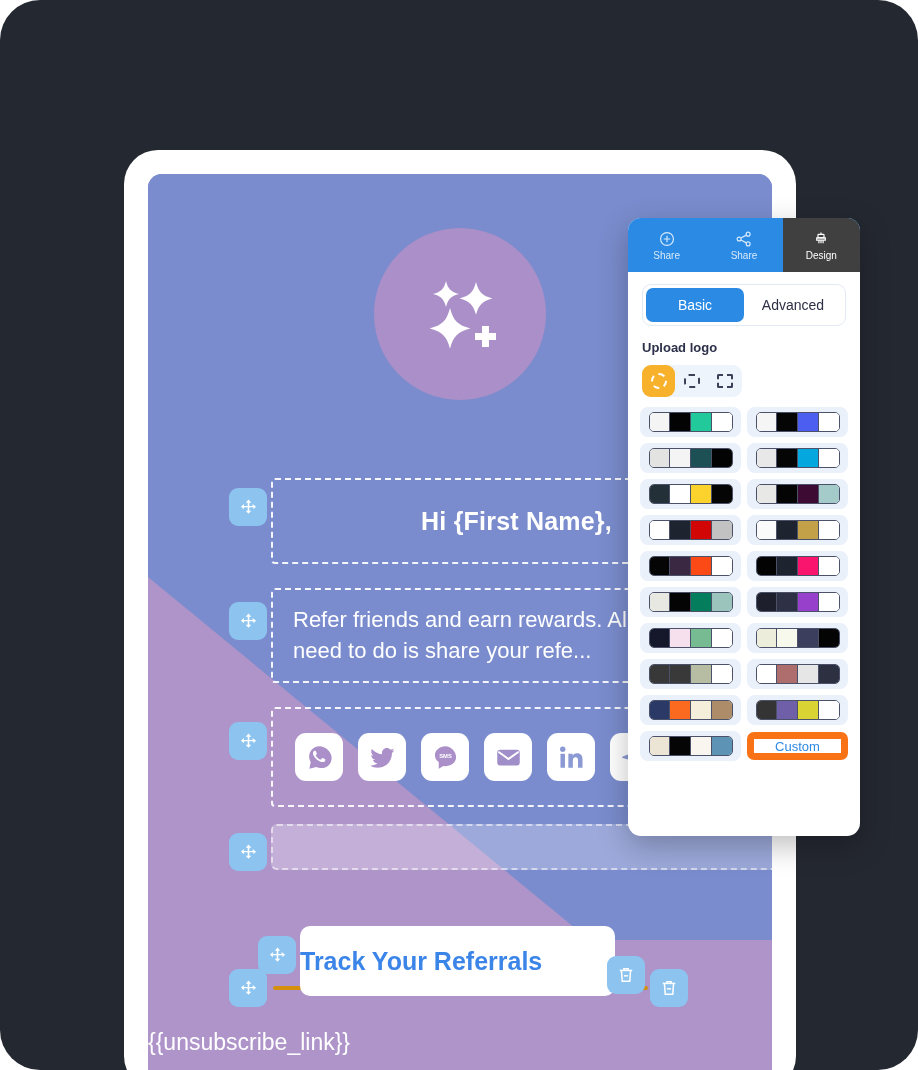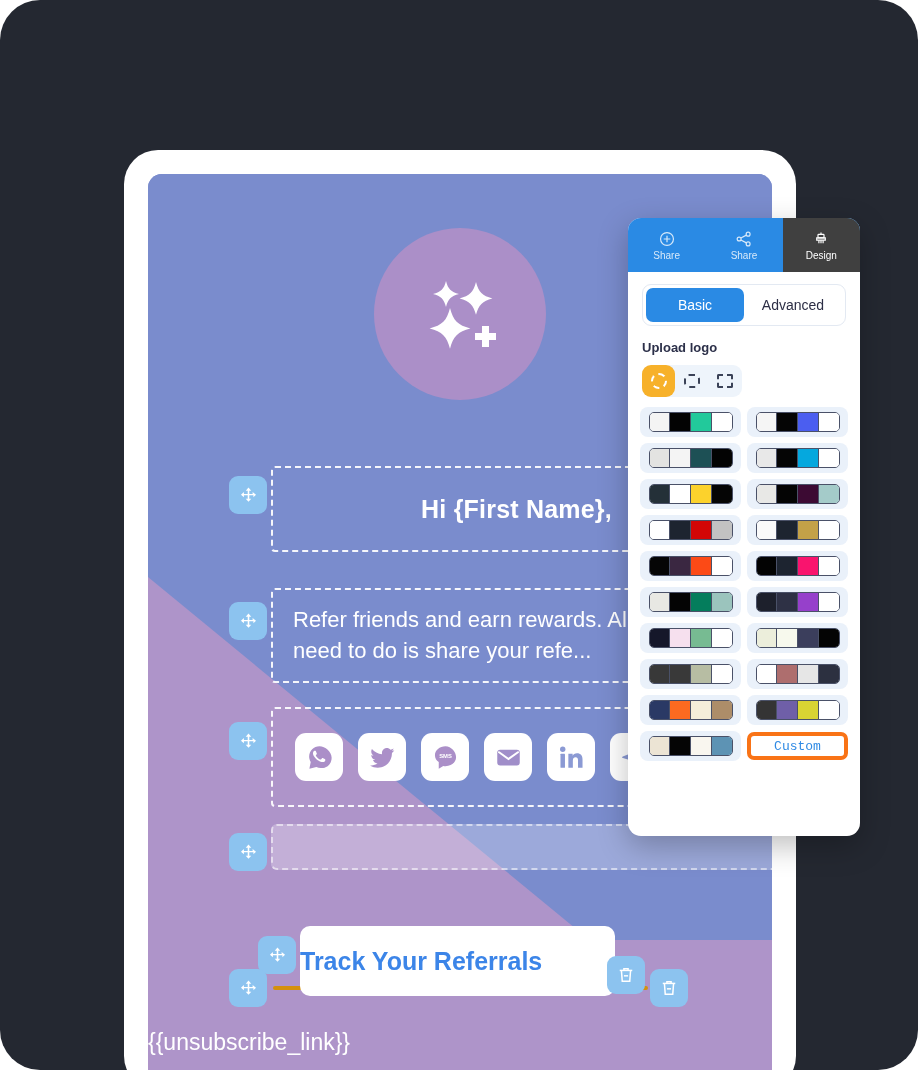--- a/index.html
+++ b/index.html
@@ -104,21 +104,21 @@
     z-index: 4;
   }
   .trash-handle svg { width: 20px; height: 20px; stroke: #ffffff; fill: none; stroke-width: 1.8; }
 
   .dashed-block {
     border: 2px dashed rgba(255,255,255,0.92);
     border-radius: 4px;
   }
 
   
-  #greeting-row { position: absolute; left: 0; top: 292px; width: 100%; height: 86px; }
+  #greeting-row { position: absolute; left: 0; top: 304px; width: 100%; height: 86px; }
   #greeting-handle { left: 81px; top: 10px; }
   #greeting-block {
     position: absolute; left: 123px; top: 0; right: -140px; height: 86px;
     display: flex; align-items: center; justify-content: center;
   }
   #greeting-text {
     color: #ffffff; font-size: 25px; font-weight: bold;
     letter-spacing: 0.2px; padding-right: 150px;
   }
 
@@ -284,26 +284,26 @@
 
   #custom-cell {
     background: transparent;
     border-radius: 8px;
     padding: 0;
     height: 30px;
     display: flex; align-items: center; justify-content: center;
   }
   #custom-btn {
     width: 100%; height: 28px;
-    border: 4px solid #f97316;
+    border: 7px solid #f97316;
     border-radius: 7px;
     background: #ffffff;
     color: #2f8ae4; font-size: 13px;
     display: flex; align-items: center; justify-content: center;
-    font-family: Liberation Mono, monospace;
+    font-family: Liberation Sans, sans-serif;
   }
 </style>
 </head>
 <body>
 
 <div id="root">
 
   <div id="device-frame"></div>
 
   <div id="device-screen">

